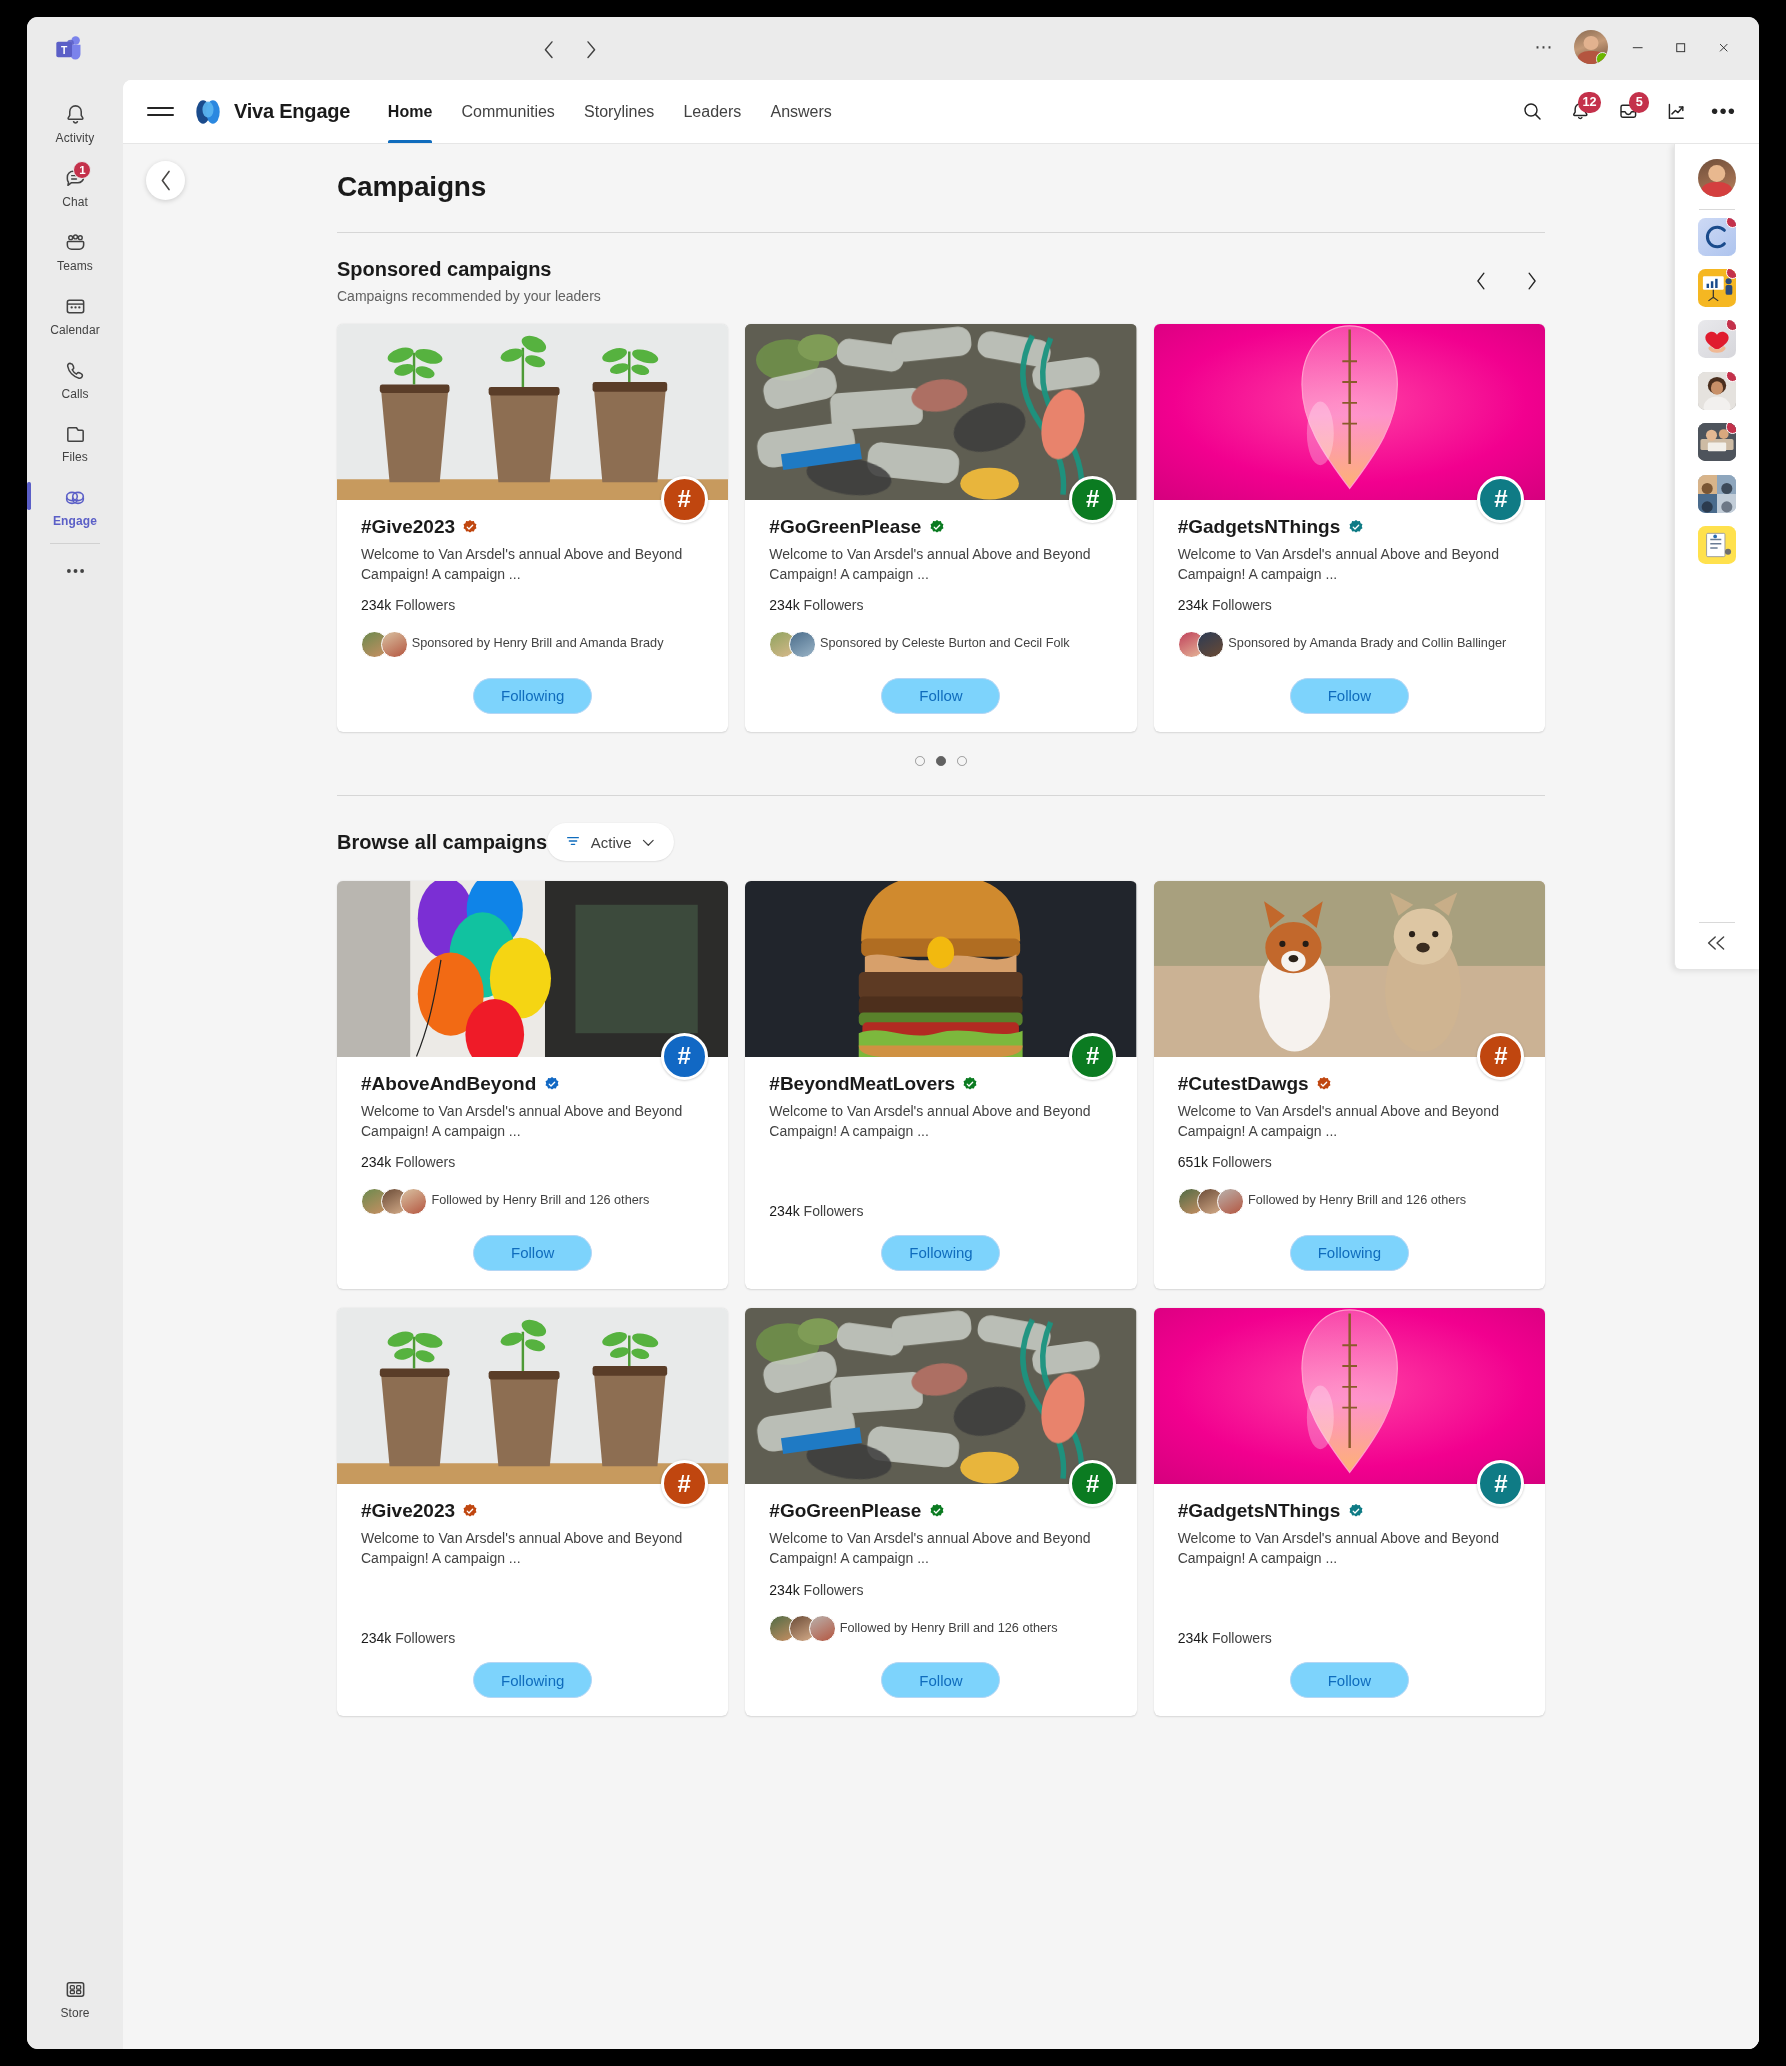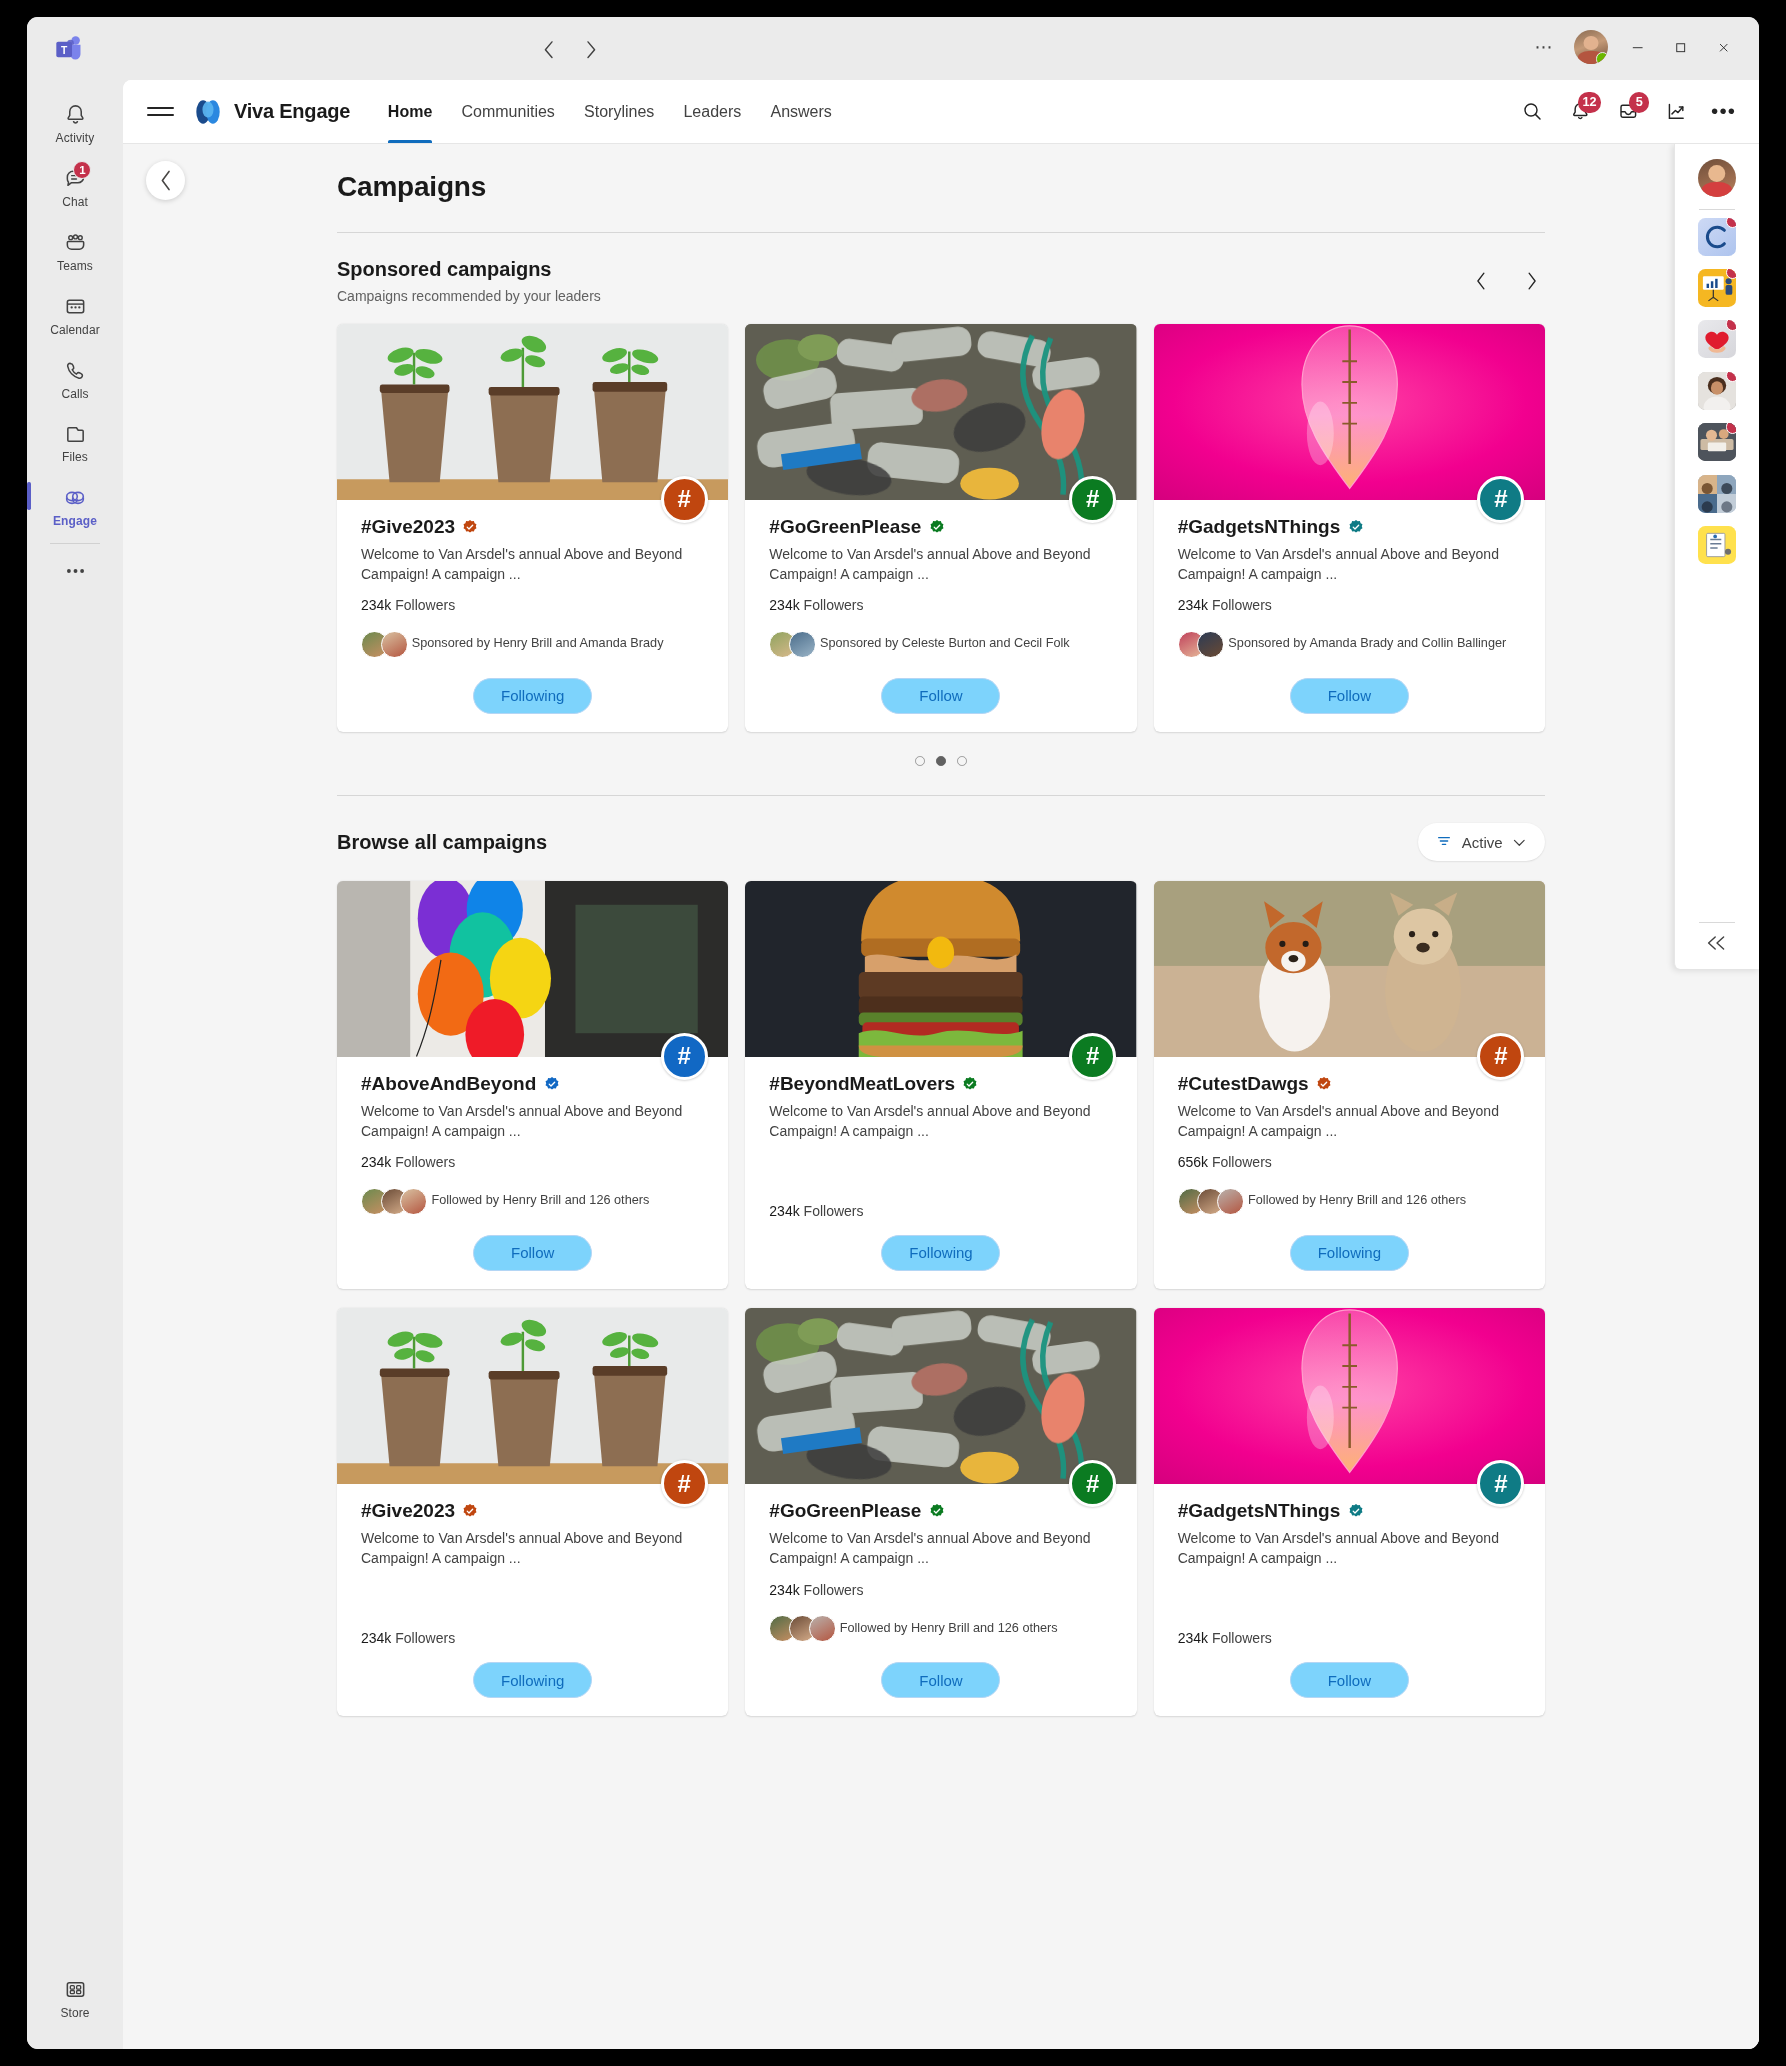--- a/index.html
+++ b/index.html
@@ -237,21 +237,21 @@
     background: #7dd3fc; color: #0f6cbd;
     font-size: 15px; font-family: inherit;
     display:flex;align-items:center;justify-content:center;
     cursor: pointer;
   }
   .dots-row { display: flex; justify-content: center; gap: 11px; margin-top: 24px; }
   .dot { width: 9.7px; height: 9.7px; border-radius: 50%; border: 1.2px solid #9a9a9a; background: transparent; cursor:pointer; }
   .dot.on { background: #616161; border-color: #616161; }
 
   .browse-head {
-    display:flex; align-items:center; justify-content:space-between;
+    display:flex; align-items:center; 
     padding-top: 28px;
   }
   .filter-btn {
     display:flex; align-items:center; gap: 9.7px;
     height: 38px; padding: 0 18px;
     background:#fff; border-radius: 19px;
     box-shadow: 0 0.6px 1.8px rgba(0,0,0,.13);
     font-size: 15px; color:#424242; cursor:pointer;
   }
   .see-more {
@@ -868,21 +868,21 @@
                   <span class="card-title">#CutestDawgs</span>
                   <span class="verified">
                     <svg viewBox="0 0 24 24" width="16" height="16">
                           <path d="M12 1.5l2.6 2 3.2-.4 1.1 3.1 2.8 1.6-1 3.1 1 3.1-2.8 1.6-1.1 3.1-3.2-.4-2.6 2-2.6-2-3.2.4-1.1-3.1-2.8-1.6 1-3.1-1-3.1 2.8-1.6 1.1-3.1 3.2.4z" fill="#c0460f"></path>
                           <path d="M7.8 12.2l2.7 2.7 5.5-5.6" fill="none" stroke="#fff" stroke-width="2" stroke-linecap="round" stroke-linejoin="round"></path>
                         </svg>
                   </span>
                 </div>
                 <div class="card-desc">Welcome to Van Arsdel's annual Above and Beyond Campaign! A campaign ...</div>
                 <div class="card-mid"></div>
-                <div class="followers"><b>656k</b> <span>Followers</span></div>
+                <div class="followers"><b>651k</b> <span>Followers</span></div>
                 <div class="facepile-row">
                   <span class="facepile">
                     <span class="face" style="background:linear-gradient(150deg,#4f6b45,#c98f63)"></span>
                     <span class="face" style="background:linear-gradient(150deg,#6a4b37,#d7ae8b)"></span>
                     <span class="face" style="background:linear-gradient(150deg,#b9b2ad,#b4553f)"></span>
                   </span>
                   <span class="face-note">Followed by Henry Brill and 126 others</span>
                 </div>
                 <div class="follow-wrap">
                       <button class="follow-btn">Following</button>

